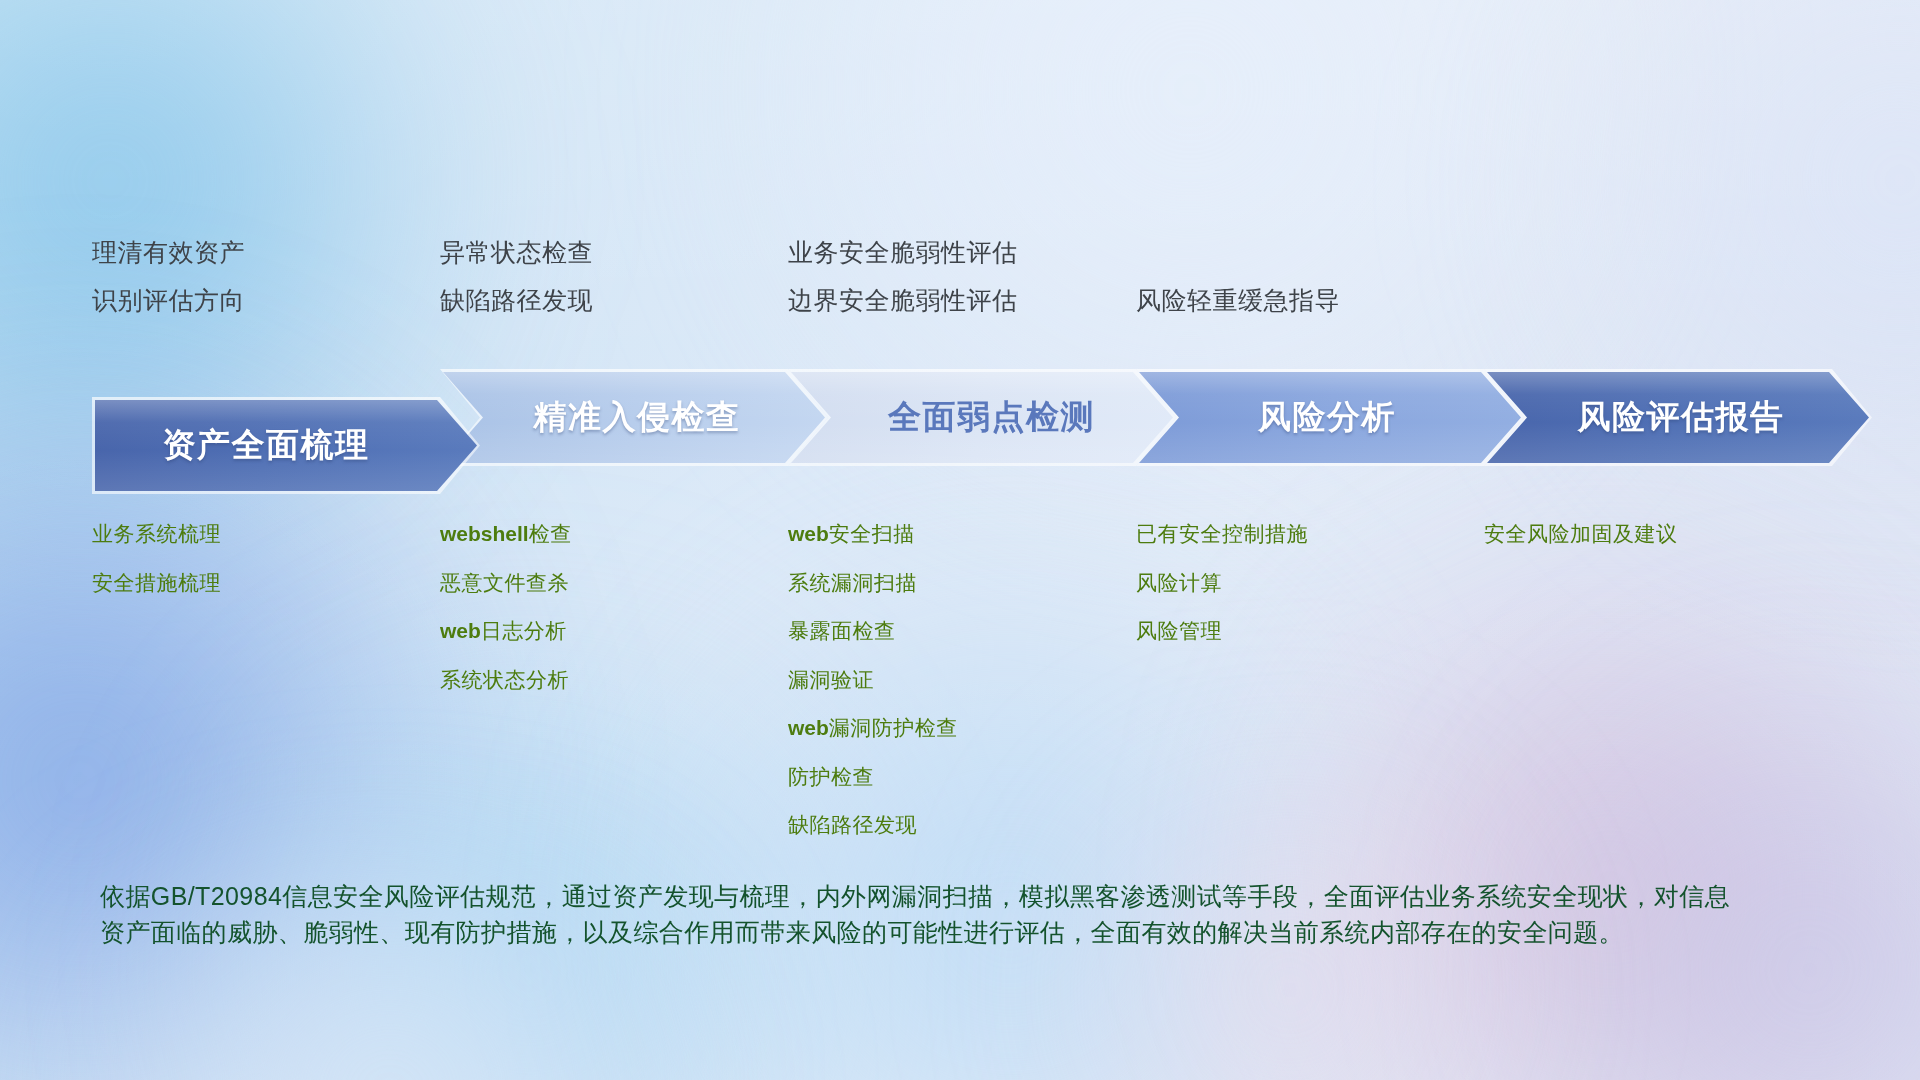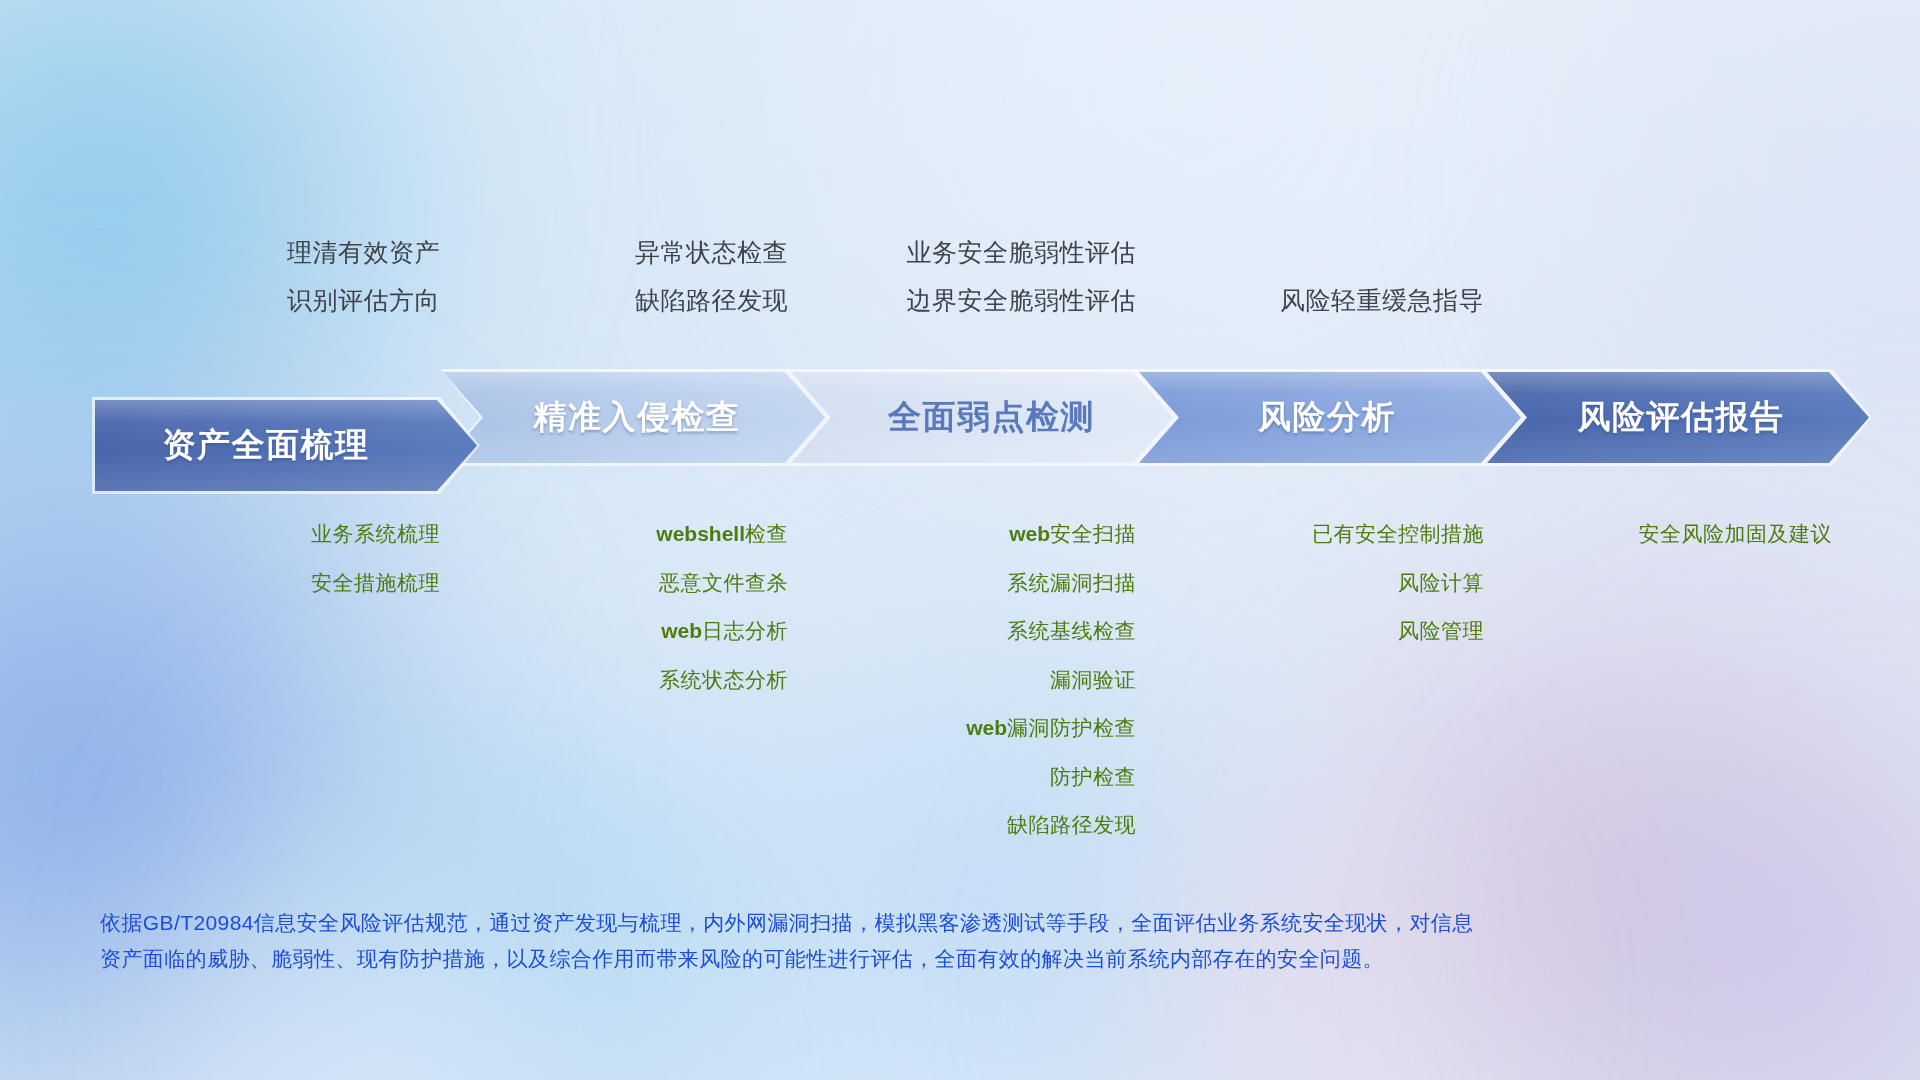--- a/index.html
+++ b/index.html
@@ -40,21 +40,21 @@
   .b10{ left:-60px; top:880px; width:900px; height:420px;
        background:radial-gradient(circle at 50% 50%, rgba(214,228,246,.9), rgba(214,228,246,0) 68%); }
   .veil{ position:absolute; inset:0;
        background:linear-gradient(180deg, rgba(255,255,255,.18) 0%, rgba(255,255,255,.02) 35%, rgba(255,255,255,.10) 100%); }
 
   
   #content{ position:absolute; inset:0; z-index:2; }
 
   
   .cols{ position:absolute; left:92px; width:1740px; display:flex; }
-  .col{ flex:0 0 auto; text-align:right; }
+  .col{ flex:0 0 auto; text-align:left; }
 
   
   .toprow{ top:228px; align-items:flex-start; }
   .toplbl{
     font-size:25px; color:#3e4349; line-height:48px;
     letter-spacing:.5px; white-space:nowrap;
   }
   
   .botrow{ top:510px; align-items:flex-start; }
   .botlbl{
@@ -73,23 +73,22 @@
   .chev .lbl{
     position:relative; z-index:3;
     font-size:33px; font-weight:bold; letter-spacing:1.5px;
     white-space:nowrap;
   }
   .chev .lbl.shadowed{ text-shadow:0 2px 3px rgba(40,60,110,.35); }
 
   
   .footer{
     position:absolute; left:100px; top:878px; width:1560px;
-    font-size:21px; line-height:36px; color:#1d4ed8;
+    font-size:25px; line-height:36px; color:#14532d;
     letter-spacing:.4px;
-    margin-top:27px;
   }
   .footer div{ white-space:nowrap; }
 </style>
 </head>
 <body>
 
 <div id="bg">
   <div class="bgbase"></div>
   <div class="blob b8"></div>
   <div class="blob b7"></div>
@@ -164,21 +163,21 @@
       </div>
       <div class="col" style="width: 348px;">
         <div class="botlbl"><span class="lat">webshell</span><span>检查</span></div>
         <div class="botlbl">恶意文件查杀</div>
         <div class="botlbl"><span class="lat">web</span><span>日志分析</span></div>
         <div class="botlbl">系统状态分析</div>
       </div>
       <div class="col" style="width: 348px;">
         <div class="botlbl"><span class="lat">web</span><span>安全扫描</span></div>
         <div class="botlbl">系统漏洞扫描</div>
-        <div class="botlbl">系统基线检查</div>
+        <div class="botlbl">暴露面检查</div>
         <div class="botlbl">漏洞验证</div>
         <div class="botlbl"><span class="lat">web</span><span>漏洞防护检查</span></div>
         <div class="botlbl">防护检查</div>
         <div class="botlbl">缺陷路径发现</div>
       </div>
       <div class="col" style="width: 348px;">
         <div class="botlbl">已有安全控制措施</div>
         <div class="botlbl">风险计算</div>
         <div class="botlbl">风险管理</div>
       </div>

